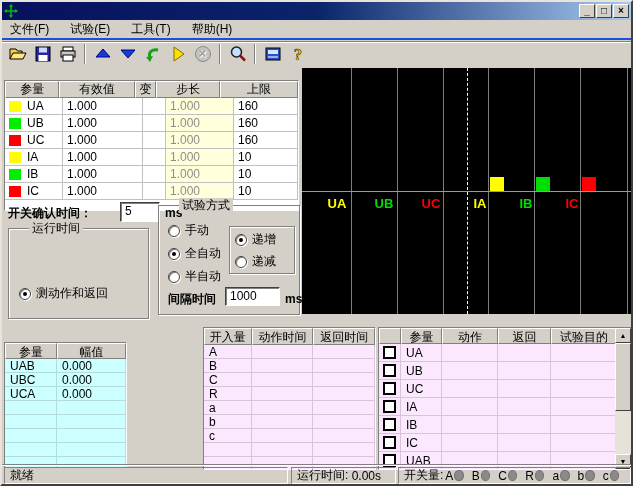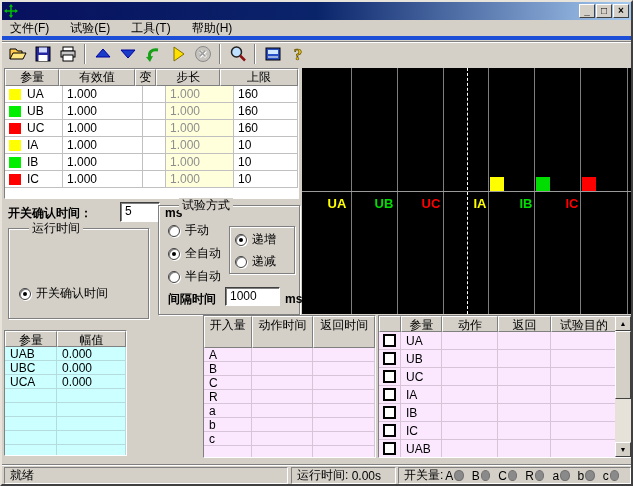--- a/index.html
+++ b/index.html
@@ -12,30 +12,30 @@
     background:linear-gradient(90deg,#08105e 0%,#0a246a 50%,#a6caf0 100%);
     display:flex;align-items:center;}
   .title-icon{width:14px;height:14px;margin-left:2px;}
   .title-text{color:#fff;font-weight:bold;font-size:12px;margin-left:60px;white-space:nowrap;}
   .win-btns{position:absolute;right:2px;top:2px;display:flex;gap:0;}
   .win-btn{width:16px;height:14px;background:#d4d0c8;border:1px solid;
     border-color:#fff #404040 #404040 #fff;font-size:10px;line-height:11px;
     text-align:center;font-weight:bold;margin-left:1px;cursor:default;}
   
   .menubar{position:absolute;left:0;top:18px;width:629px;height:20px;display:flex;
-    align-items:center;border-bottom:4px solid #1d4ed8;}
+    align-items:center;border-bottom:2px solid #1d4ed8;}
   .menu-item{padding:2px 8px;margin-right:5px;white-space:nowrap;}
   
   .toolbar{position:absolute;left:0;top:39px;width:629px;height:25px;display:flex;
     align-items:center;border-top:1px solid #808080;box-shadow:inset 0 1px 0 #fff;
     padding-left:3px;}
   .tb-icon{width:25px;height:22px;display:flex;align-items:center;justify-content:center;}
   .tb-sep{width:2px;height:20px;border-left:1px solid #808080;border-right:1px solid #fff;margin:0 4px;}
   
-  .sunken{border:1px solid;border-color:#808080 #fff #fff #808080;}
+  .sunken{border:1px solid;border-color:#808080 #fff #fff #808080;margin-top:12px;}
   .hcell{background:#d4d0c8;border:1px solid;border-color:#fff #808080 #808080 #fff;
     text-align:center;overflow:hidden;white-space:nowrap;}
   .tb-input{border:1px solid;border-color:#404040 #fff #fff #404040;background:#fff;
     box-shadow:inset 1px 1px 0 #808080;padding:1px 4px;font-size:12px;line-height:15px;}
   
   .param-table{position:absolute;left:2px;top:66px;width:295px;height:131px;background:#fff;overflow:hidden;}
   .ptr{display:flex;height:17px;line-height:16px;}
   .ptr .hcell{height:17px;line-height:15px;}
   .cell{border-right:1px solid #c0c0c0;border-bottom:1px solid #c0c0c0;overflow:hidden;
     white-space:nowrap;padding-left:4px;}
@@ -280,21 +280,21 @@
   </div>
 
   <span class="ctl-label" style="left:6px;top:203px">开关确认时间：</span>
   <div class="tb-input" style="position:absolute;left:118px;top:200px;width:40px;height:20px">5</div>
   <span class="ctl-label" style="left:163px;top:204px">ms</span>
 
   <div class="groupbox" style="left:6px;top:226px;width:141px;height:91px">
     <span class="gb-legend">运行时间</span>
     <label class="radio-row" style="left:10px;top:56px">
       <span class="radio" data-checked="true"></span>
-      <span>开关确认时间</span>
+      <span>测动作和返回</span>
     </label>
   </div>
 
   <div class="groupbox" style="left:156px;top:203px;width:142px;height:110px">
     <span class="gb-legend">试验方式</span>
     <label class="radio-row" style="left:9px;top:16px">
       <span class="radio" data-checked="false"></span>
       <span>手动</span>
     </label>
     <label class="radio-row" style="left:9px;top:39px">
@@ -353,21 +353,21 @@
         <div class="dcell" style="width:52px"></div>
         <div class="dcell" style="width:69px"></div>
       </div>
     <div class="btr" style="height:14px">
         <div class="dcell" style="width:52px"></div>
         <div class="dcell" style="width:69px"></div>
       </div>
   </div>
 
   <div class="btable in-table sunken">
-    <div class="btr" style="height:32px">
+    <div class="btr" style="height:17px">
       <div class="hcell" style="width:48px">开入量</div>
       <div class="hcell" style="width:62px">动作时间</div>
       <div class="hcell" style="width:62px">返回时间</div>
     </div>
     <div class="btr" style="height:14px">
       <div class="dcell" style="width:48px">A</div>
       <div class="dcell" style="width:62px"></div>
         <div class="dcell" style="width:62px"></div>
     </div>
     <div class="btr" style="height:14px">

